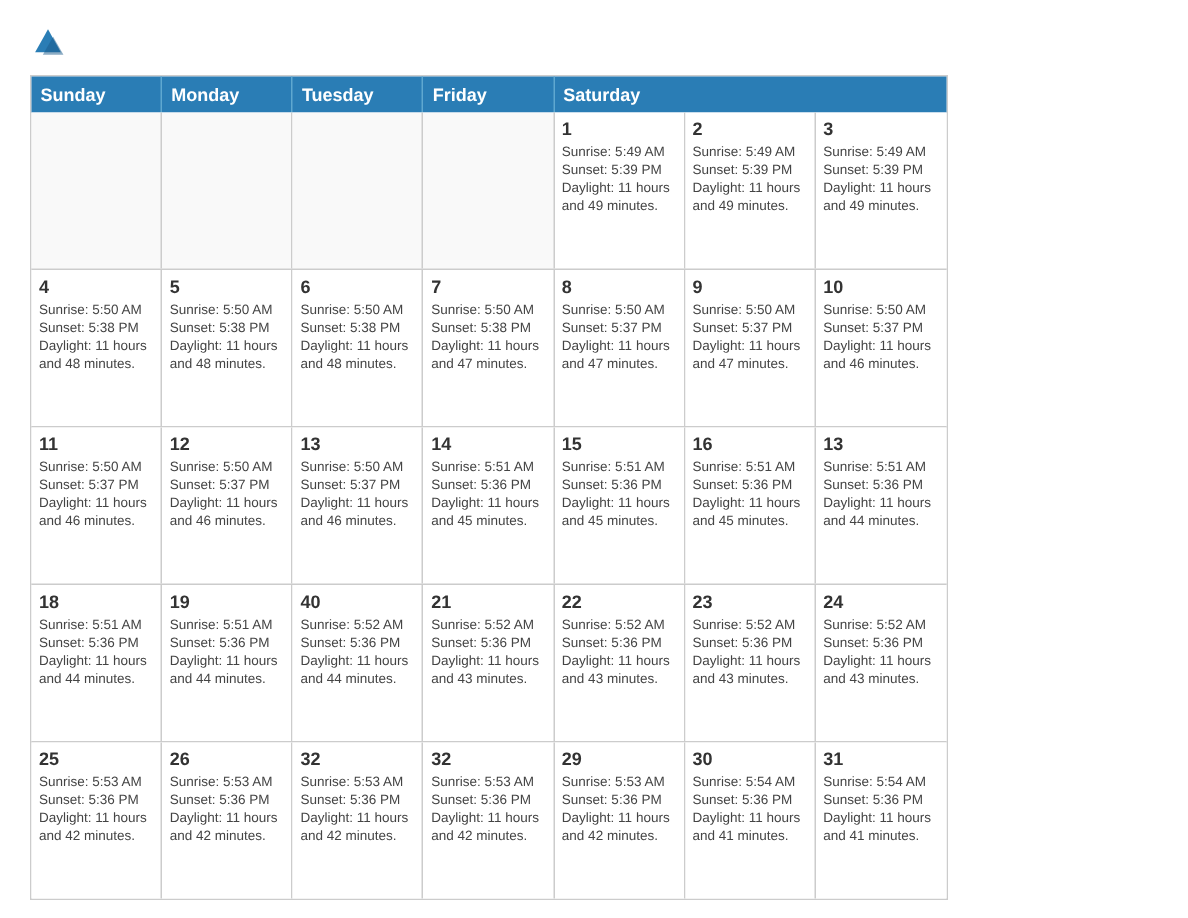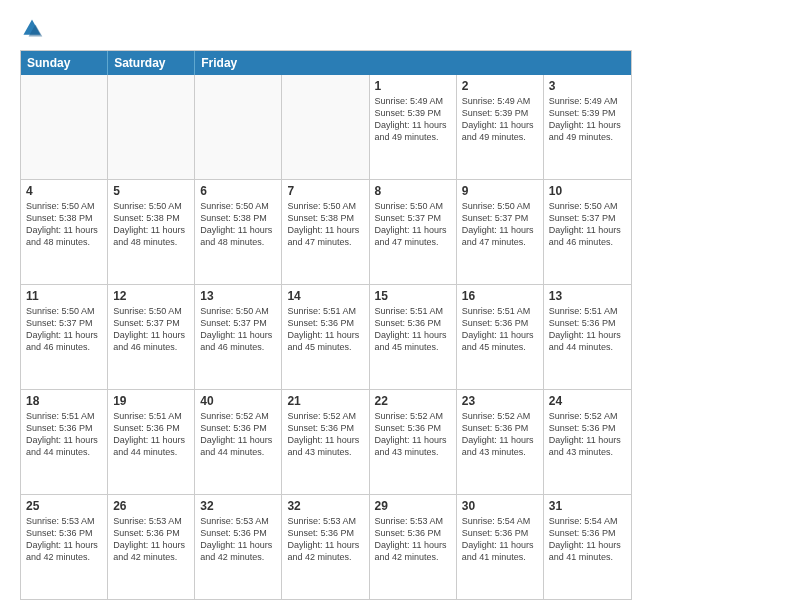--- a/index.html
+++ b/index.html
@@ -132,22 +132,24 @@
     </div>
     <div class="title-block">
       <div class="month-title"></div>
       <div class="subtitle"></div>
     </div>
   </div>
 
   <div class="calendar">
     <div class="cal-header-row">
     <div class="cal-header-cell">Sunday</div>
+        <div class="cal-header-cell">Monday</div>
+        <div class="cal-header-cell">Tuesday</div>
+        <div class="cal-header-cell">Friday</div>
         <div class="cal-header-cell">Saturday</div>
-        <div class="cal-header-cell">Friday</div>
       </div>
     <div class="cal-body">
     <div class="cal-row">
           <div class="cal-cell empty"></div>
           <div class="cal-cell empty"></div>
           <div class="cal-cell empty"></div>
           <div class="cal-cell empty"></div>
           <div class="cal-cell">
             <div class="day-num">1</div>
             <div class="cell-text" style="white-space: pre-line;">Sunrise: 5:49 AM

